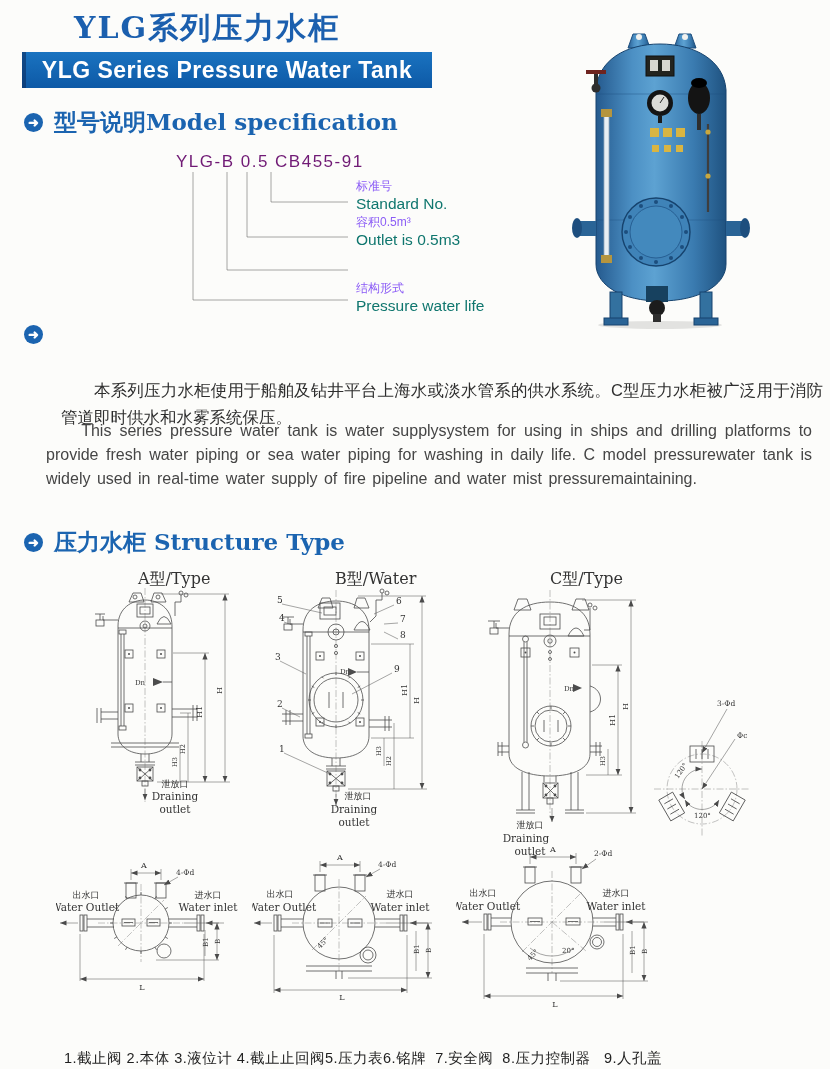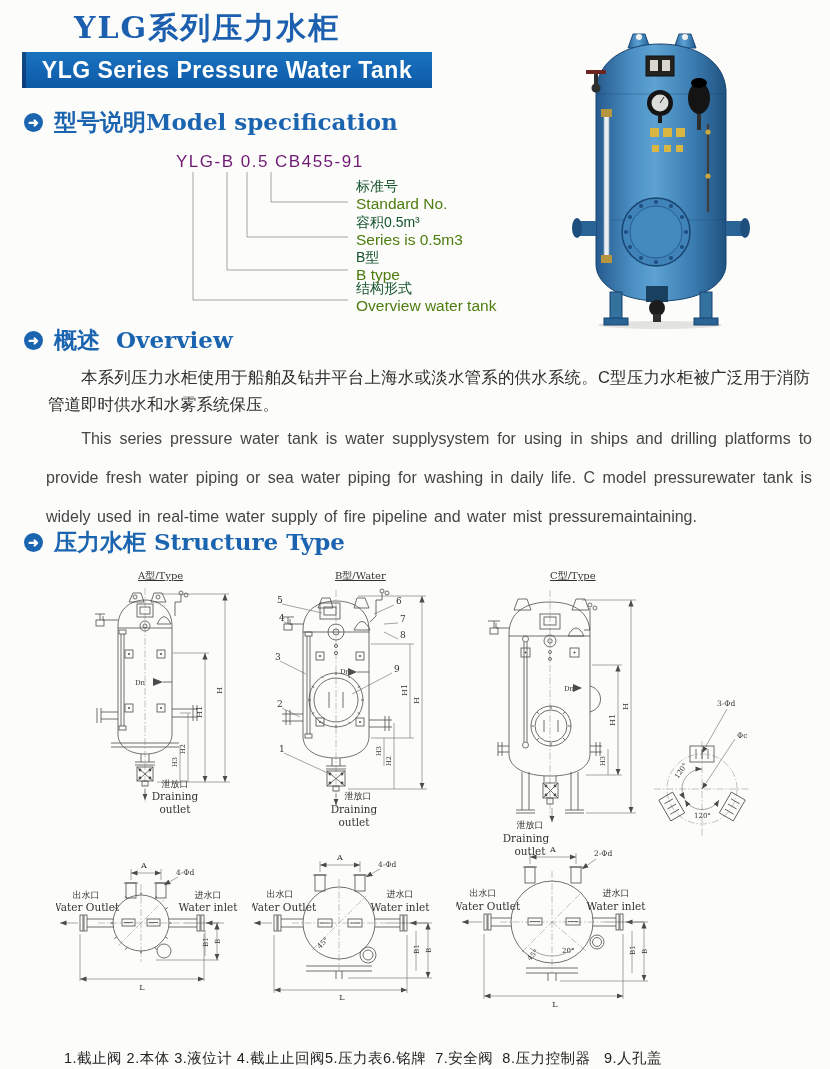--- a/index.html
+++ b/index.html
@@ -16,29 +16,29 @@
   .banner span{color:#fff;font-weight:bold;font-size:23px;letter-spacing:.5px;}
 
   .sec-head{display:flex;align-items:center;gap:11px;}
   .sec-head .arrow-ic{width:19px;height:19px;border-radius:50%;background:#1b64b0;color:#fff;
           display:flex;align-items:center;justify-content:center;font-size:13px;font-weight:bold;flex:0 0 19px;}
   .sec-head .txt{font-family:"DejaVu Serif","Liberation Serif",serif;font-weight:bold;
           font-size:23px;color:#1b64b0;white-space:pre;text-align:center;}
 
   .model-code{left:6px;top:4px;font-size:17px;letter-spacing:1.5px;color:#701a75;}
   .mlabel{left:186px;width:230px;line-height:15px;}
-  .mlabel .cn{font-size:14px;color:#14532d;display:block;}
-  .mlabel .en{font-size:15.5px;color:#4d7c0f;display:block;margin-top:2px;}
+  .mlabel .cn{font-size:12px;color:#8b5cf6;display:block;}
+  .mlabel .en{font-size:15.5px;color:#0f766e;display:block;margin-top:2px;}
 
   .para-cn{left:48px;top:364px;width:762px;font-size:16.5px;line-height:27px;color:#2e2e2e;
            text-align:justify;text-indent:2em;}
-  .para-en{left:46px;top:419px;width:766px;font-size:16px;line-height:39px;color:#454545;
+  .para-en{left:46px;top:419px;width:766px;font-size:16px;line-height:24px;color:#454545;
            text-align:justify;text-indent:2.2em;word-spacing:2px;}
 
-  .type-label{font-family:"DejaVu Serif","Liberation Serif",serif;font-size:10px;color:#333;text-decoration:underline;}
+  .type-label{font-family:"DejaVu Serif","Liberation Serif",serif;font-size:16px;color:#333;}
 
   .legend{left:64px;top:1013px;white-space:pre;color:#1f1f1f;}
   .legend .cnl{font-size:14.5px;letter-spacing:.5px;text-align:right;}
 
   svg text{font-family:"DejaVu Serif","Liberation Serif",serif;fill:#333;}
   .ln{stroke:#4c4c4c;stroke-width:.8;fill:none;}
   .lnF{fill:#4c4c4c;stroke:none;}
   .cln{stroke:#8f8f8f;stroke-width:.55;stroke-dasharray:7 2 1.5 2;fill:none;}
   .dim{stroke:#5c5c5c;stroke-width:.55;fill:none;}
 </style>
@@ -146,37 +146,32 @@
       <polyline class="dim" points="57,24 57,122 178,122"></polyline>
       <polyline class="dim" points="77,24 77,89 178,89"></polyline>
       <polyline class="dim" points="101,24 101,54 178,54"></polyline>
     </svg>
     <div class="abs mlabel" style="top:31px">
       <span class="cn">标准号</span>
       <span class="en">Standard No.</span>
     </div>
     <div class="abs mlabel" style="top:67px">
       <span class="cn">容积0.5m³</span>
-      <span class="en">Series is 0.5m3</span>
-    </div>
-    <div class="abs mlabel" style="top:102px">
-      <span class="cn">B型</span>
-      <span class="en">B type</span>
+      <span class="en">Outlet is 0.5m3</span>
     </div>
     <div class="abs mlabel" style="top:133px">
       <span class="cn">结构形式</span>
-      <span class="en">Overview water tank</span>
+      <span class="en">Pressure water life</span>
     </div>
   </div>
 
   <div class="abs sec-head" style="left:24px;top:325px">
     <span class="arrow-ic">➜</span>
-    <span class="txt">概述  Overview</span>
   </div>
-  <p class="abs para-cn" style="margin:0">本系列压力水柜使用于船舶及钻井平台上海水或淡水管系的供水系统。C型压力水柜被广泛用于消防管道即时供水和水雾系统保压。</p>
+  <p class="abs para-cn" style="margin:13px">本系列压力水柜使用于船舶及钻井平台上海水或淡水管系的供水系统。C型压力水柜被广泛用于消防管道即时供水和水雾系统保压。</p>
   <p class="abs para-en" style="margin:0">This series pressure water tank is water supplysystem for using in ships and drilling platforms to provide fresh water piping or sea water piping for washing in daily life. C model pressurewater tank is widely used in real-time water supply of fire pipeline and water mist pressuremaintaining.</p>
 
   <div class="abs sec-head" style="left:24px;top:527px">
     <span class="arrow-ic">➜</span>
     <span class="txt">压力水柜 Structure Type</span>
   </div>
 
   <div class="abs type-label" style="left:138px;top:569px">A型/Type</div>
   <div class="abs type-label" style="left:335px;top:569px">B型/Water</div>
   <div class="abs type-label" style="left:550px;top:569px">C型/Type</div>

